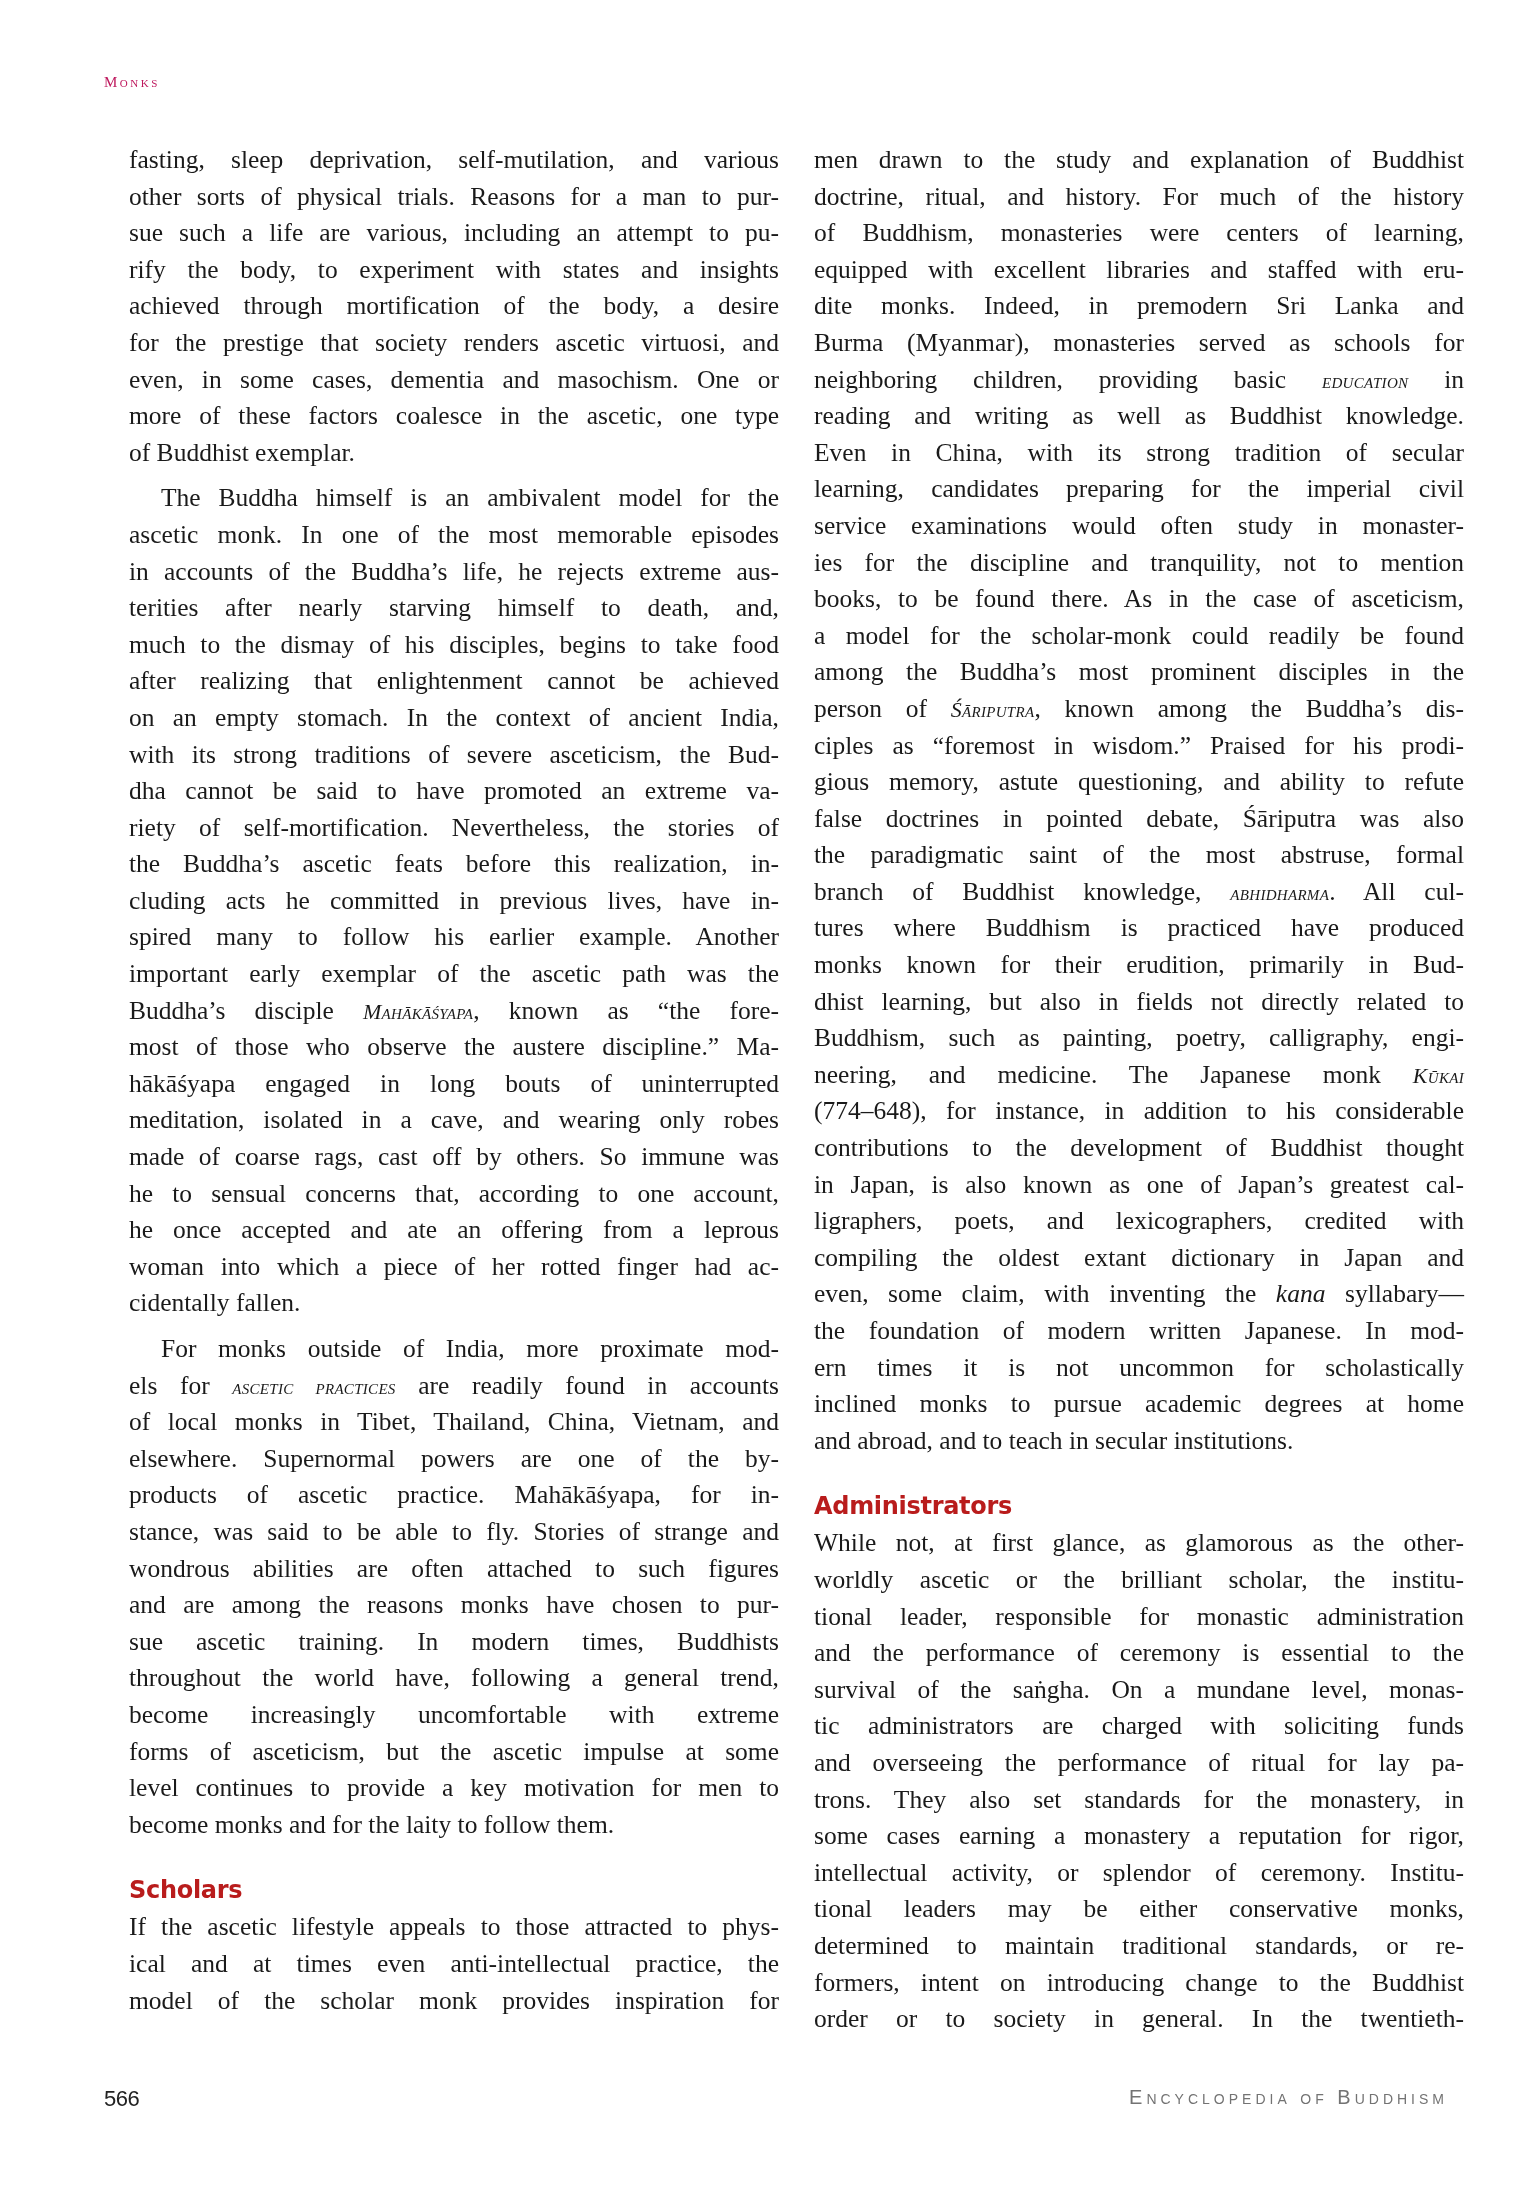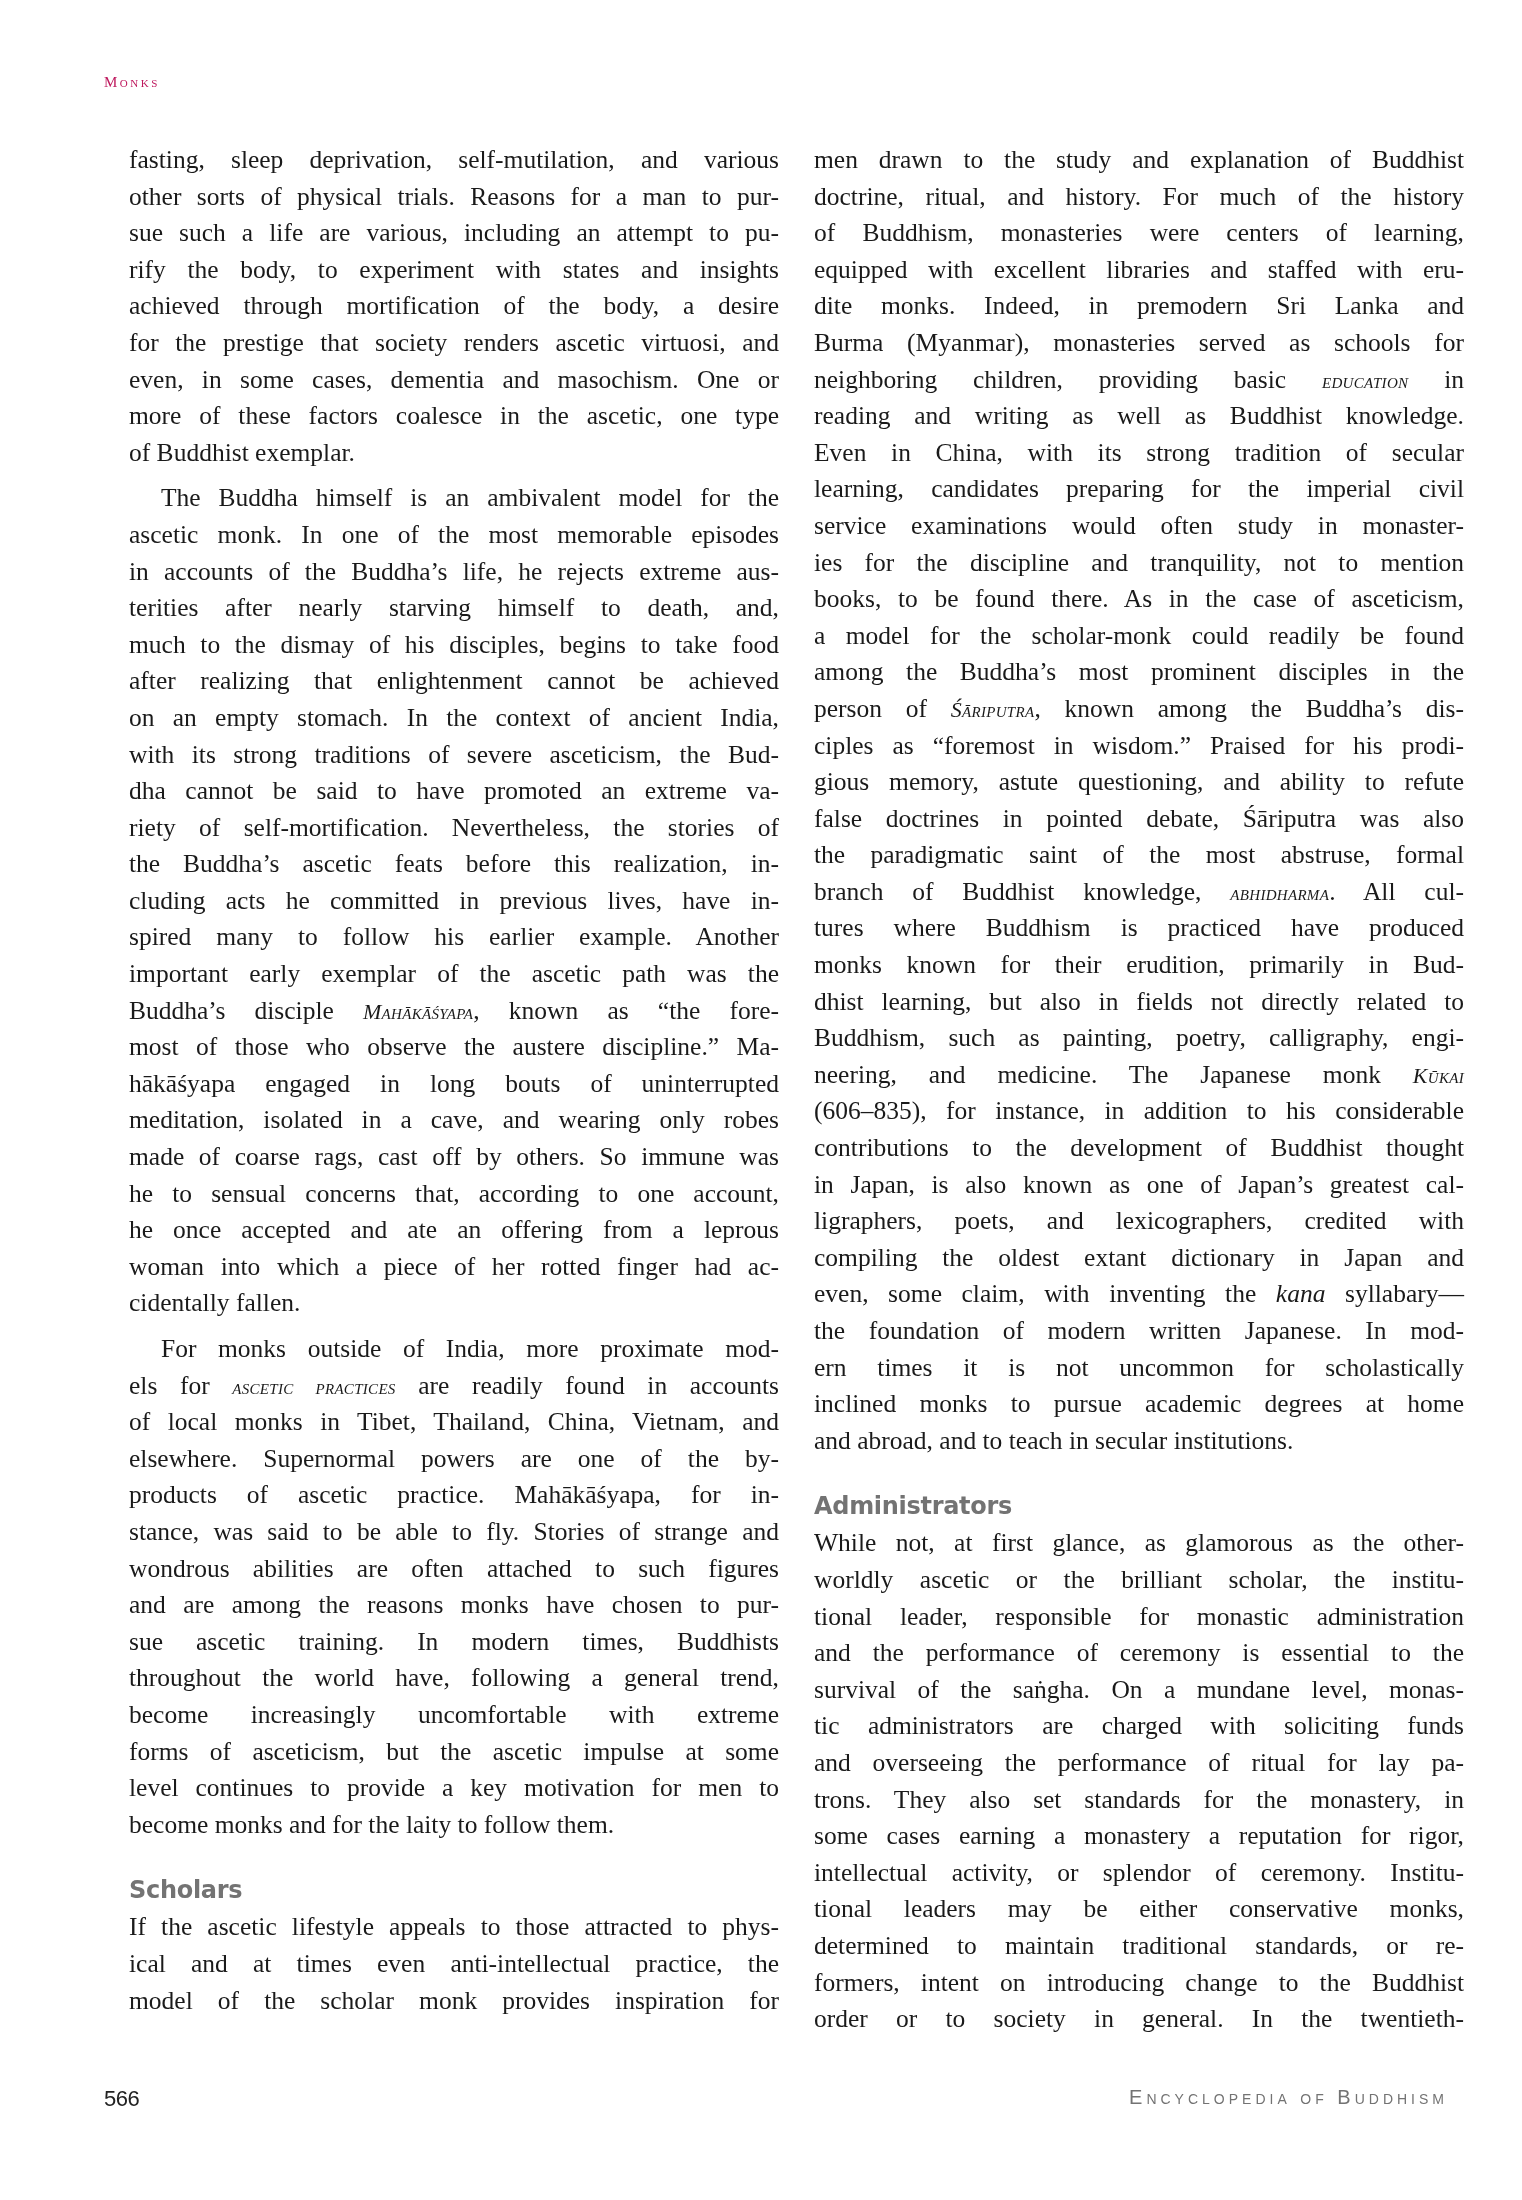--- a/index.html
+++ b/index.html
@@ -10,21 +10,21 @@
   .col { position: absolute; top: 142px; width: 650px; margin-left: 25px; }
   .col-left { left: 104px; }
   .col-right { left: 789px; }
   .line { display: block; height: 36.6px; line-height: 36.6px; font-size: 25.5px;
           text-align: justify; text-align-last: justify; white-space: nowrap; overflow: visible; }
   .line.last { text-align-last: left; }
   .line.indent { padding-left: 32px; }
   .para-gap { height: 9px; }
   .section-gap { height: 28px; }
   .heading { display: block; height: 38px; line-height: 38px; font-size: 24px; font-weight: bold;
-             font-family: "DejaVu Sans", "Liberation Sans", sans-serif; letter-spacing: -0.3px; color: #737373; }
+             font-family: "DejaVu Sans", "Liberation Sans", sans-serif; letter-spacing: -0.3px; color: #b91c1c; }
   .sc { font-variant: small-caps; font-size: 22px; letter-spacing: 0.3px; font-style: italic; }
   .footer-page { position: absolute; left: 104px; top: 2086px; font-size: 22px;
                  font-family: "Liberation Sans", "DejaVu Sans", sans-serif; color: #222; letter-spacing: -0.5px; text-align: center; }
   .footer-title { position: absolute; right: 74px; top: 2086px; font-size: 20px;
                   font-family: "Liberation Sans", "DejaVu Sans", sans-serif; font-variant: small-caps;
                   letter-spacing: 4px; color: #737373; }
 </style>
 </head>
 <body>
 
@@ -115,21 +115,21 @@
     <span class="line">ciples as “foremost in wisdom.” Praised for his prodi-</span>
     <span class="line">gious memory, astute questioning, and ability to refute</span>
     <span class="line">false doctrines in pointed debate, Śāriputra was also</span>
     <span class="line">the paradigmatic saint of the most abstruse, formal</span>
     <span class="line"><span>branch of Buddhist knowledge, </span><span class="sc">abhidharma</span><span>. All cul-</span></span>
     <span class="line">tures where Buddhism is practiced have produced</span>
     <span class="line">monks known for their erudition, primarily in Bud-</span>
     <span class="line">dhist learning, but also in fields not directly related to</span>
     <span class="line">Buddhism, such as painting, poetry, calligraphy, engi-</span>
     <span class="line"><span>neering, and medicine. The Japanese monk </span><span class="sc">Kūkai</span></span>
-    <span class="line">(606–835), for instance, in addition to his considerable</span>
+    <span class="line">(774–648), for instance, in addition to his considerable</span>
     <span class="line">contributions to the development of Buddhist thought</span>
     <span class="line">in Japan, is also known as one of Japan’s greatest cal-</span>
     <span class="line">ligraphers, poets, and lexicographers, credited with</span>
     <span class="line">compiling the oldest extant dictionary in Japan and</span>
     <span class="line"><span>even, some claim, with inventing the </span><em>kana</em><span> syllabary—</span></span>
     <span class="line">the foundation of modern written Japanese. In mod-</span>
     <span class="line">ern times it is not uncommon for scholastically</span>
     <span class="line">inclined monks to pursue academic degrees at home</span>
     <span class="line last">and abroad, and to teach in secular institutions.</span>
   </div>

